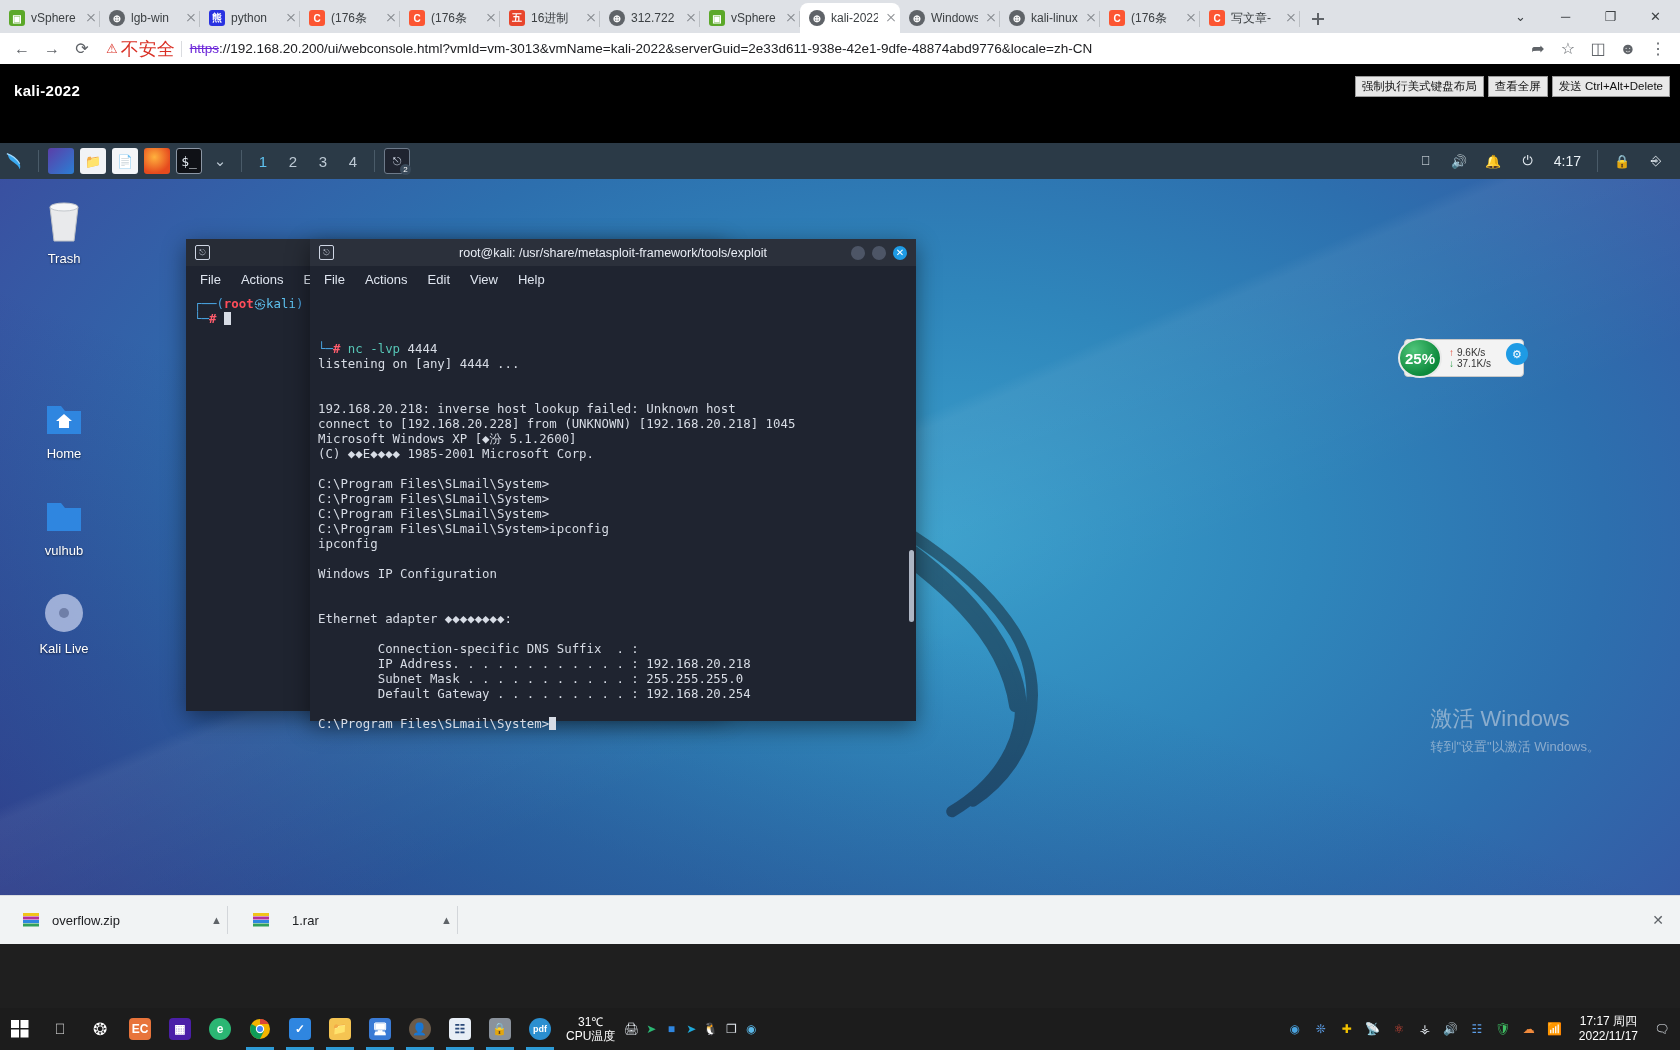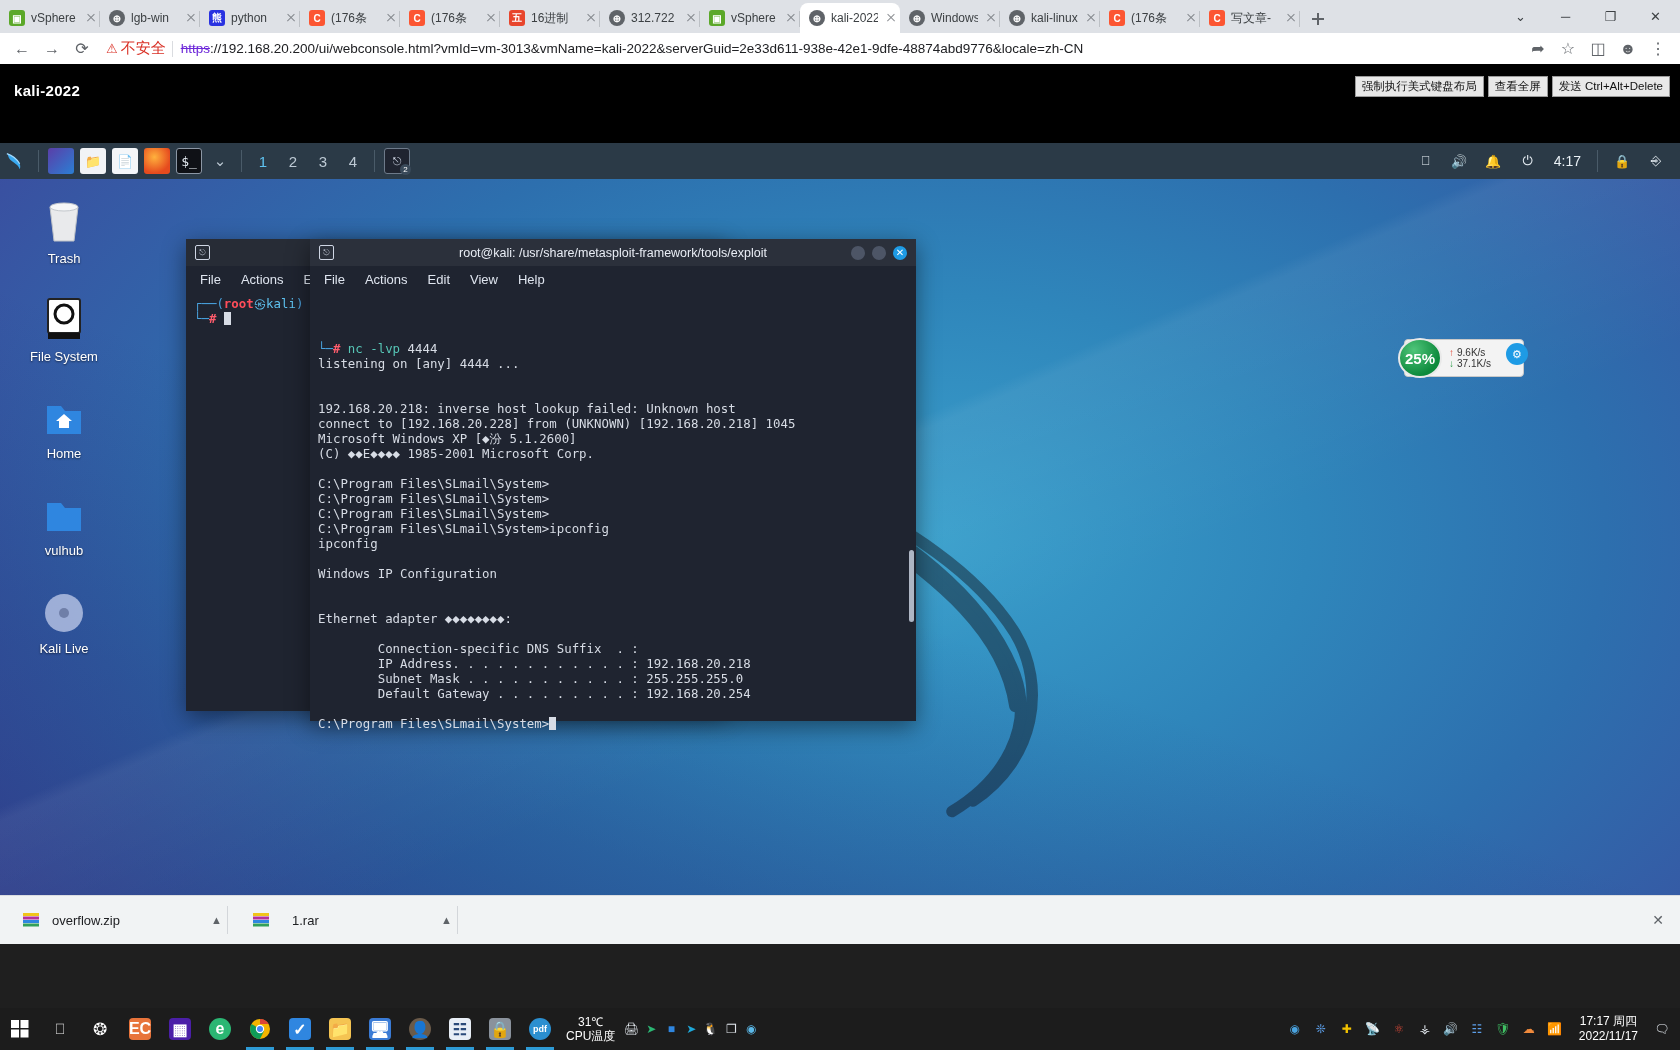--- a/index.html
+++ b/index.html
@@ -42,21 +42,21 @@
   #newtab:before { left:8px; top:13px; width:12px; height:1.6px; }
   #newtab:after  { left:13.2px; top:8px; width:1.6px; height:12px; }
 
   #winctl { margin-left:auto; display:flex; align-items:center; height:33px; padding-right:2px; }
   #winctl div { width:45px; height:33px; display:flex; align-items:center; justify-content:center; font-size:13px; color:#3c4043; }
 
   #toolbar { position:absolute; left:0; top:33px; width:1680px; height:31px; background:#fff; display:flex; align-items:center; padding:0 8px; gap:2px; }
   .navbtn { width:28px; height:28px; display:flex; align-items:center; justify-content:center; color:#5f6368; font-size:16px; }
   #omnibox { flex:1; height:26px; display:flex; align-items:center; gap:0px; padding:0 8px; font-size:13.5px; color:#202124; }
   .warn-ico { color:#d93025; font-size:13px; margin-right:3px; }
-  .notsecure { color:#d93025; font-size:15px; margin-right:6px; }
+  .notsecure { color:#d93025; font-size:18px; margin-right:6px; }
   .sep-v { width:1px; height:16px; background:#dadce0; margin-right:8px; }
   .scheme { color:#6d28d9; text-decoration:line-through; }
   .urlrest { color:#202124; }
   #omniactions { display:flex; align-items:center; gap:2px; }
 
   
   #vsphere-header { position:absolute; left:0; top:64px; width:1680px; height:79px; background:#000; }
   #vm-name { position:absolute; left:14px; top:18px; color:#fff; font-size:15px; font-weight:bold; letter-spacing:.3px; }
   #vs-buttons { position:absolute; right:10px; top:12px; display:flex; gap:4px; }
   .vsbtn { background:#e8e8e8; border:1px solid #9a9a9a; color:#111; font-size:11.5px; padding:3px 6px; line-height:13px; white-space:nowrap; }
@@ -138,21 +138,21 @@
   .tbitem { width:40px; height:42px; display:flex; align-items:center; justify-content:center; position:relative; }
   .tbitem.run:after { content:""; position:absolute; bottom:0; left:6px; right:6px; height:3px; background:#2e9bd6; }
   #ie-search { display:flex; align-items:center; height:30px; background:#f3f3f3; margin-left:4px; }
   #ie-search .q { padding:0 10px; font-size:13px; color:#222; white-space:nowrap; }
   #ie-btn { background:#1e90d8; color:#fff; font-size:13px; padding:0 12px; height:30px; display:flex; align-items:center; }
   #cpu-temp { color:#fff; font-size:12px; text-align:center; line-height:14px; margin:0 6px; }
   #tray { margin-left:auto; display:flex; align-items:center; padding-right:8px; gap:6px; }
   #clock { color:#fff; font-size:12px; text-align:center; line-height:15px; margin:0 8px; }
   .tray-ico { width:20px; height:20px; display:flex; align-items:center; justify-content:center; font-size:12px; color:#dfe4ea; }
 
-  .sqico { width:22px; height:22px; border-radius:4px; display:flex; align-items:center; justify-content:center; font-size:16px; color:#fff; font-weight:bold; }
+  .sqico { width:22px; height:22px; border-radius:4px; display:flex; align-items:center; justify-content:center; font-size:12px; color:#fff; font-weight:bold; }
 </style>
 </head>
 <body>
 
 <div id="browser">
 
   <div id="tabstrip">
 
     <div id="tabs-host" style="display:flex;align-items:flex-end;height:33px;">
         <div class="tab">
@@ -310,30 +310,20 @@
 
   <div class="deskicon" style="left:4px;top:50px;">
     <div class="glyph">
       <svg width="44" height="46" viewBox="0 0 44 46">
           <path d="M8 8 h28 l-4 34 h-20 z" fill="#e9eaec" stroke="#bfc3c8"></path>
           <ellipse cx="22" cy="8" rx="14" ry="4" fill="#f6f7f8" stroke="#c3c7cc"></ellipse>
         </svg>
     </div>
     <div>Trash</div>
   </div>
-  <div class="deskicon" style="left:4px;top:148px;">
-    <div class="glyph">
-      <svg width="46" height="48" viewBox="0 0 46 48">
-          <rect x="7" y="4" width="32" height="34" rx="2" fill="#fff" stroke="#222" stroke-width="2"></rect>
-          <circle cx="23" cy="19" r="9" fill="none" stroke="#111" stroke-width="3"></circle>
-          <rect x="7" y="38" width="32" height="6" fill="#111"></rect>
-        </svg>
-    </div>
-    <div>File System</div>
-  </div>
   <div class="deskicon" style="left:4px;top:245px;">
     <div class="glyph">
       <svg width="46" height="40" viewBox="0 0 46 40">
           <path d="M6 6 h14 l4 5 h16 v23 h-34 z" fill="#2f86e0"></path>
           <path d="M23 14 l8 7 h-3 v7 h-10 v-7 h-3 z" fill="#fff"></path>
         </svg>
     </div>
     <div>Home</div>
   </div>
   <div class="deskicon" style="left:4px;top:342px;">
@@ -397,20 +387,24 @@
       <span>Actions</span>
       <span>Edit</span>
       <span>View</span>
       <span>Help</span>
     </div>
     <div class="term-body" id="term-out" style="height:427px;position:relative;">
       <div class="tscroll" style="top:258px;height:72px;"></div>
     <div><span class="c-tree">└─</span><span class="c-prompt-sym">#</span><span class="c-cmd"> nc -lvp</span><span> 4444</span></div><div>listening on [any] 4444 ...</div><div>&nbsp;</div><div>&nbsp;</div><div>192.168.20.218: inverse host lookup failed: Unknown host</div><div>connect to [192.168.20.228] from (UNKNOWN) [192.168.20.218] 1045</div><div>Microsoft Windows XP [◆汾 5.1.2600]</div><div>(C) ◆◆E◆◆◆◆ 1985-2001 Microsoft Corp.</div><div>&nbsp;</div><div>C:\Program Files\SLmail\System&gt;</div><div>C:\Program Files\SLmail\System&gt;</div><div>C:\Program Files\SLmail\System&gt;</div><div>C:\Program Files\SLmail\System&gt;ipconfig</div><div>ipconfig</div><div>&nbsp;</div><div>Windows IP Configuration</div><div>&nbsp;</div><div>&nbsp;</div><div>Ethernet adapter ◆◆◆◆◆◆◆◆:</div><div>&nbsp;</div><div>        Connection-specific DNS Suffix  . :</div><div>        IP Address. . . . . . . . . . . . : 192.168.20.218</div><div>        Subnet Mask . . . . . . . . . . . : 255.255.255.0</div><div>        Default Gateway . . . . . . . . . : 192.168.20.254</div><div>&nbsp;</div><div><span>C:\Program Files\SLmail\System&gt;</span><span class="cursor-blk"></span></div></div>
   </div>
 
+  <div id="watermark">
+    <div class="l1">激活 Windows</div>
+    <div class="l2">转到"设置"以激活 Windows。</div>
+  </div>
 </div>
 
 <div id="shelf">
   <div class="dl">
     <span class="rar-ico">
       <svg width="22" height="22" viewBox="0 0 22 22">
           <rect x="3" y="4" width="16" height="3" fill="#f0c419"></rect>
           <rect x="3" y="7.5" width="16" height="3" fill="#b5309b"></rect>
           <rect x="3" y="11" width="16" height="3" fill="#2f86e0"></rect>
           <rect x="3" y="14.5" width="16" height="3" fill="#33a05a"></rect>

